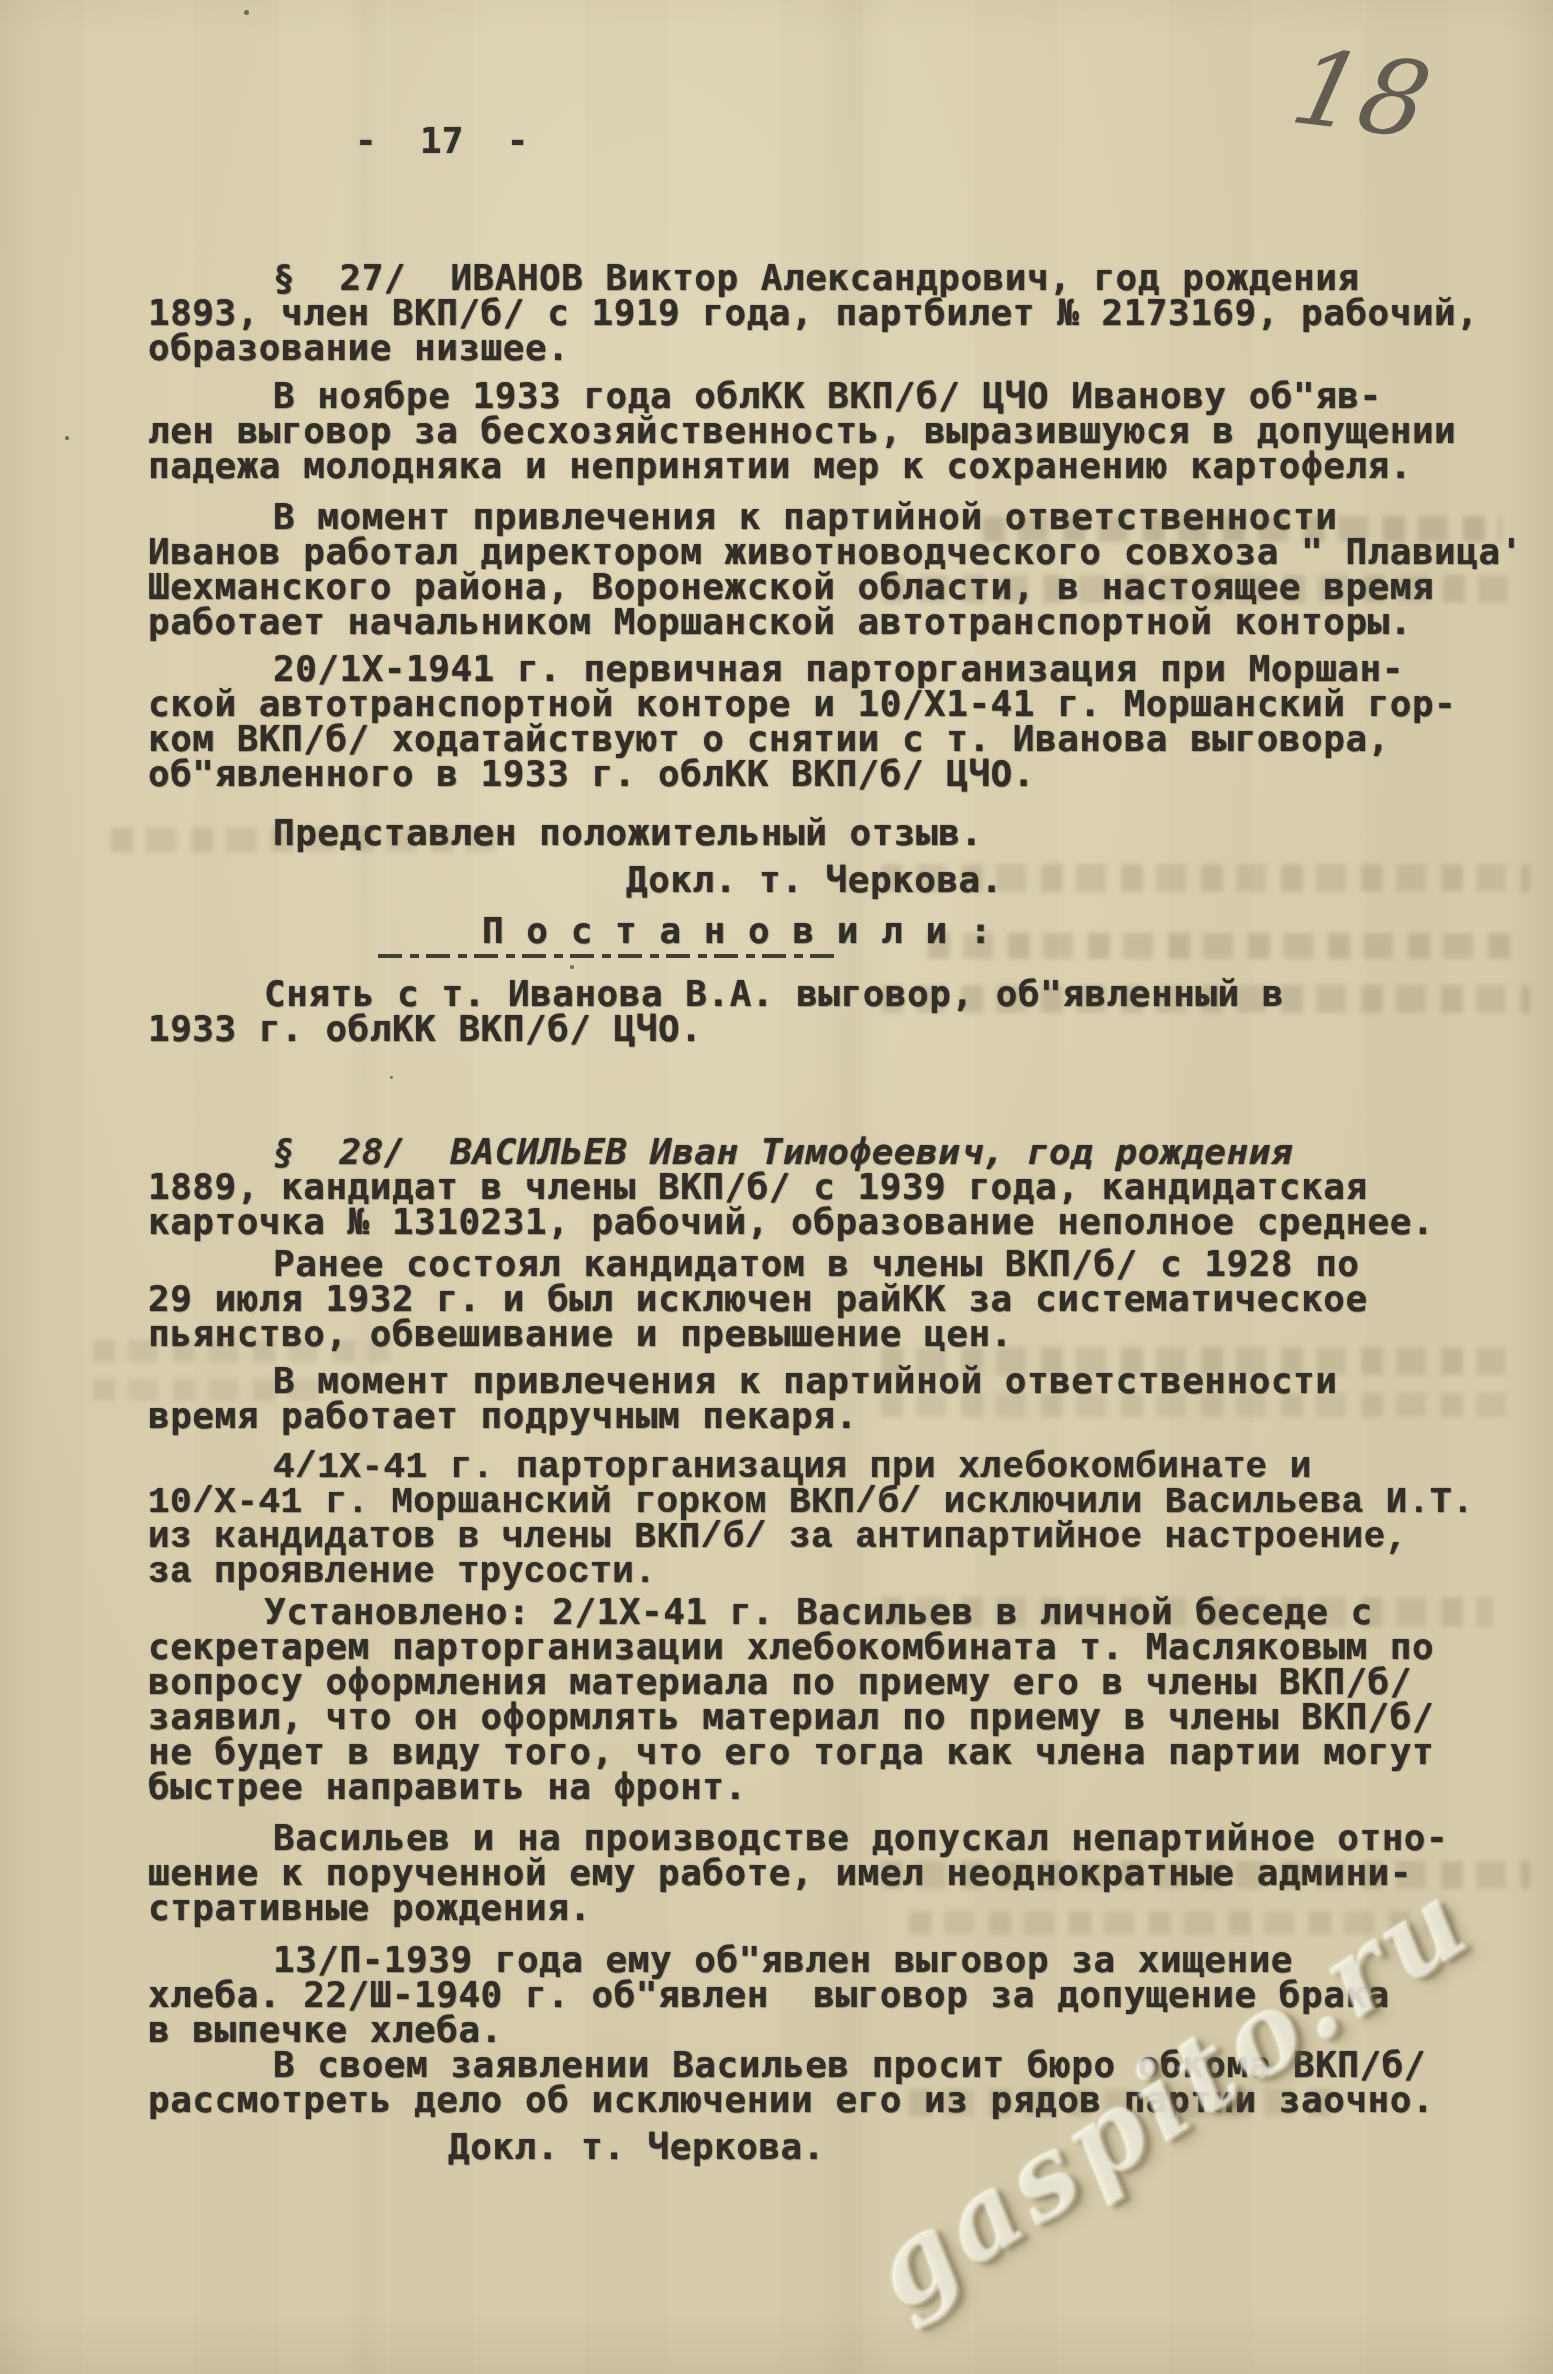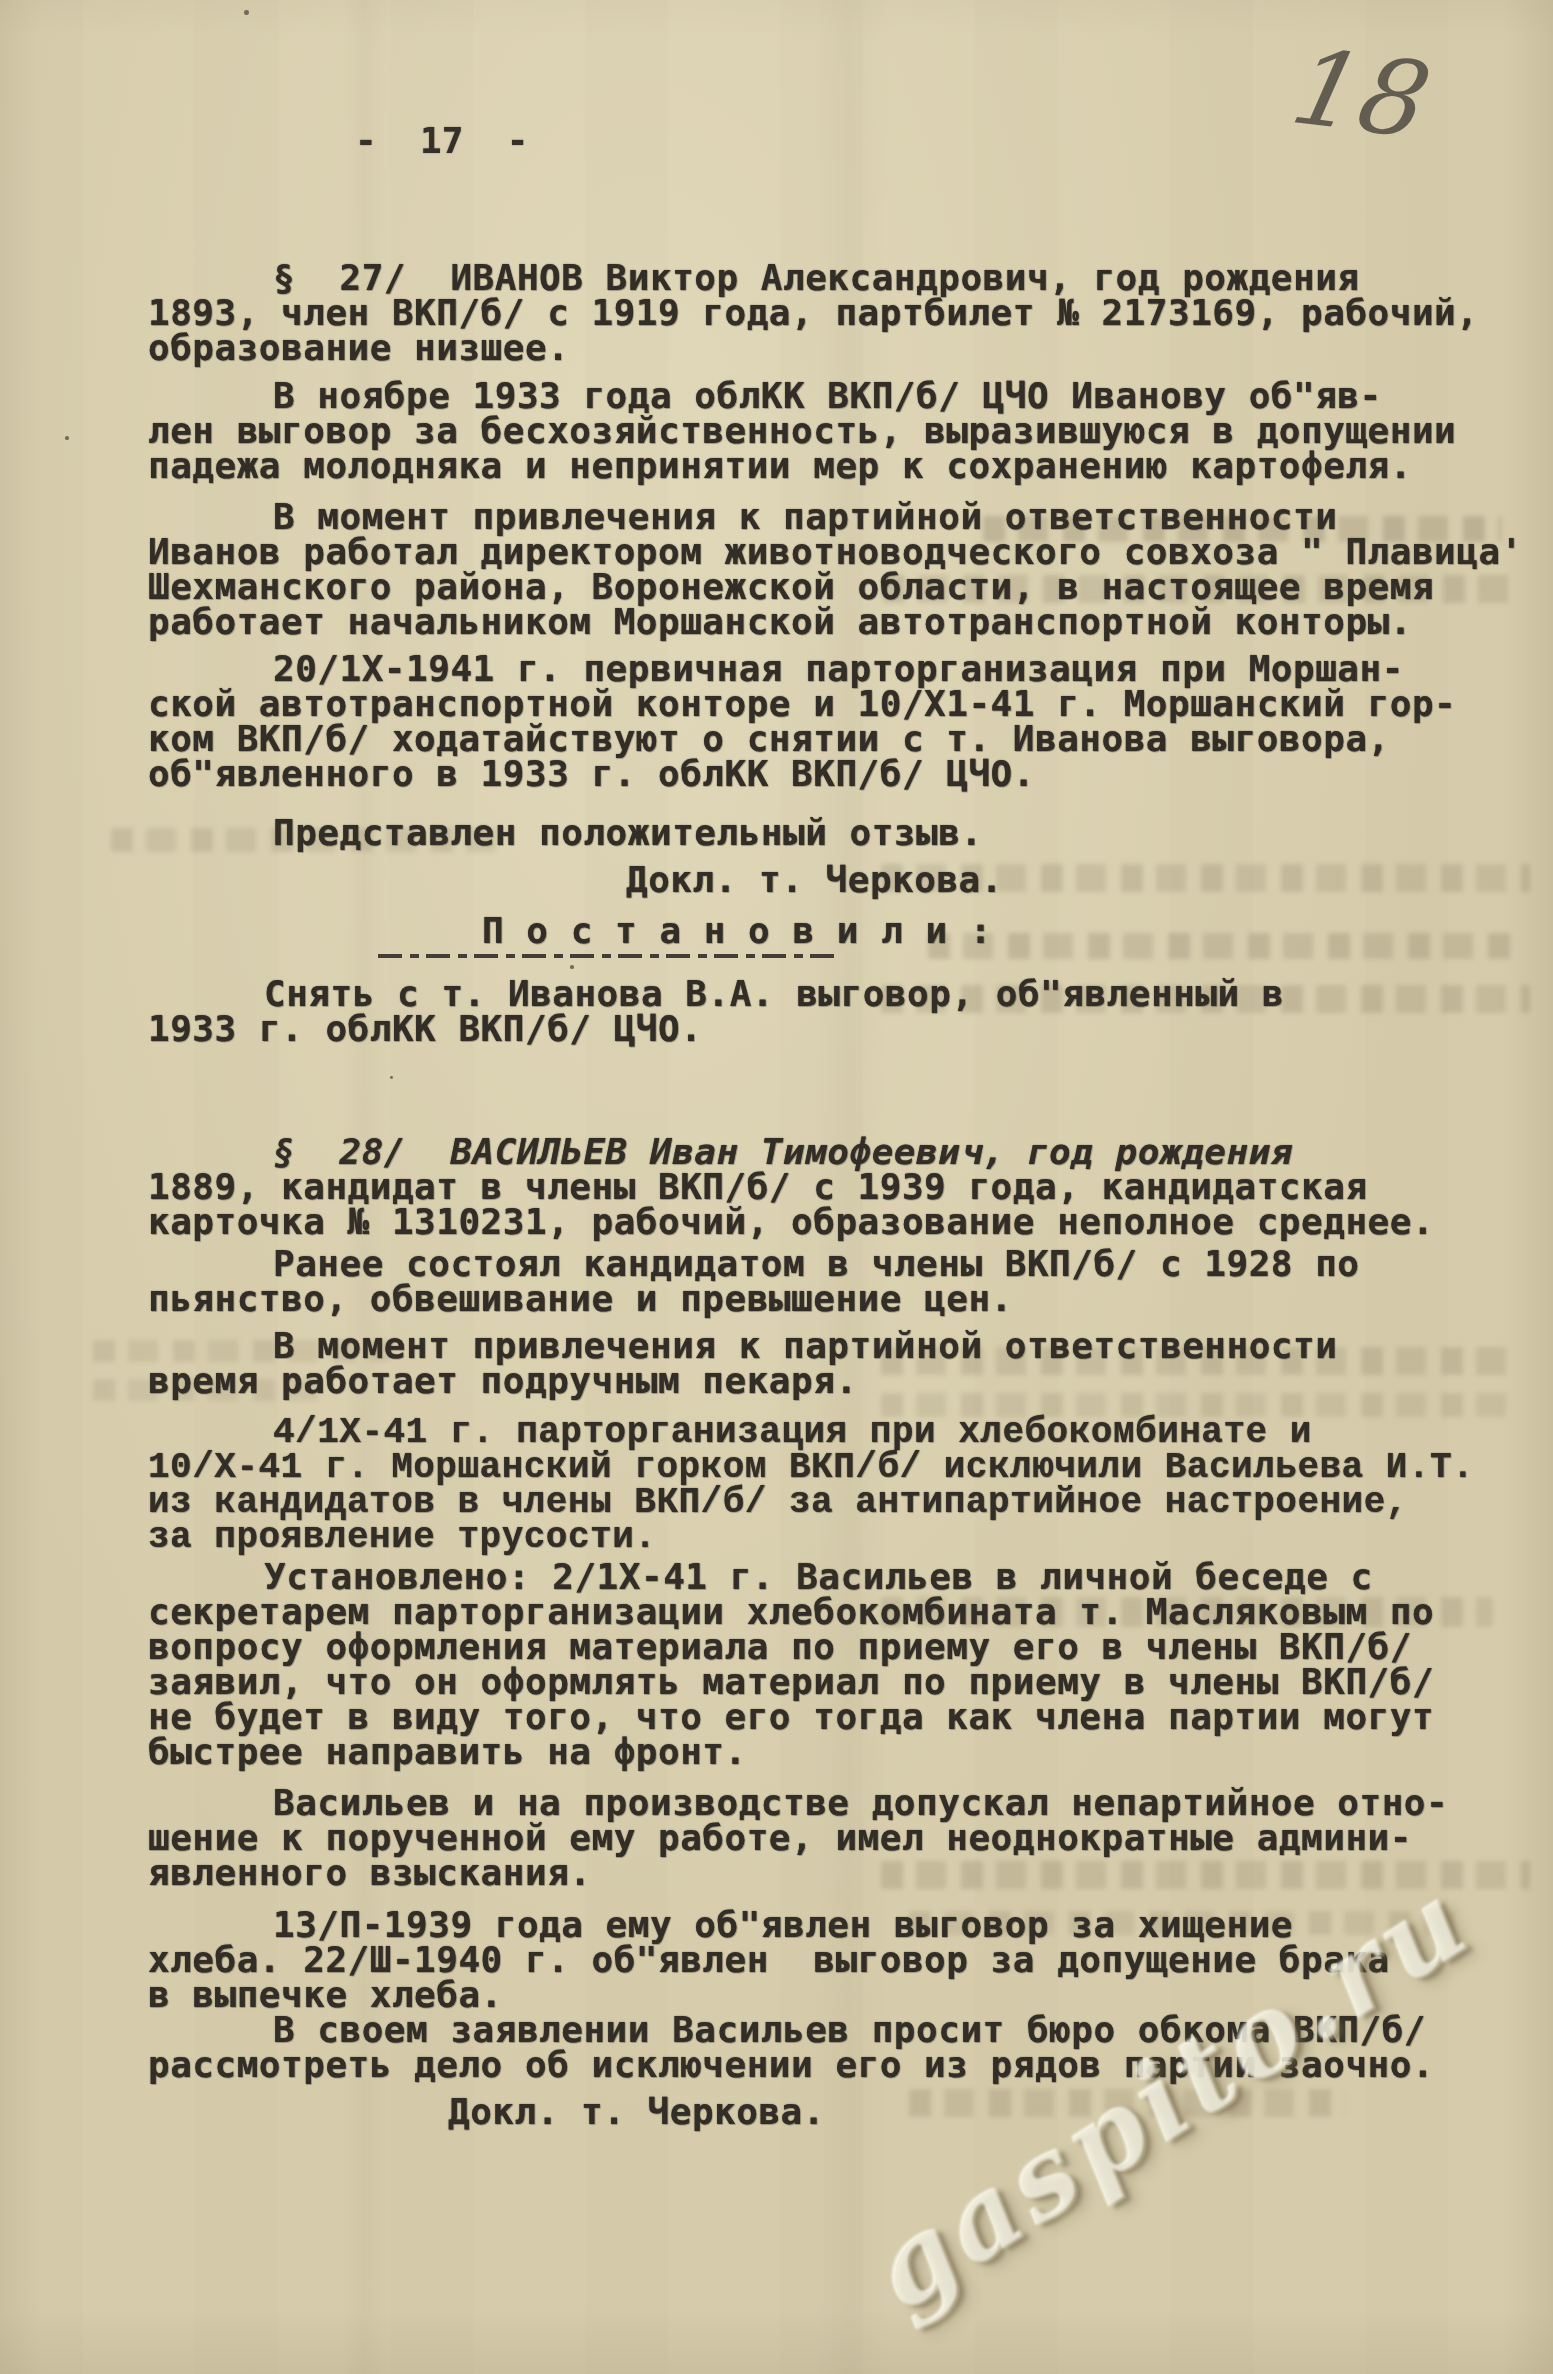--- a/index.html
+++ b/index.html
@@ -153,20 +153,21 @@
         <div class="tline" style="padding-left: 116px;">Снять с т. Иванова В.А. выговор, об"явленный в</div>
         <div class="tline">1933 г. облКК ВКП/б/ ЦЧО.</div>
       </div>
       <div class="block" style="margin-top: 88px;">
         <div class="tline" style="padding-left: 125px; font-style: italic;">§  28/  ВАСИЛЬЕВ Иван Тимофеевич, год рождения</div>
         <div class="tline">1889, кандидат в члены ВКП/б/ с 1939 года, кандидатская</div>
         <div class="tline">карточка № 1310231, рабочий, образование неполное среднее.</div>
       </div>
       <div class="block" style="margin-top: 7.4px;">
         <div class="tline" style="padding-left: 125px;">Ранее состоял кандидатом в члены ВКП/б/ с 1928 по</div>
+        <div class="tline">29 июля 1932 г. и был исключен райКК за систематическое</div>
         <div class="tline">пьянство, обвешивание и превышение цен.</div>
       </div>
       <div class="block" style="margin-top: 12px;">
         <div class="tline" style="padding-left: 125px;">В момент привлечения к партийной ответственности</div>
         <div class="tline">время работает подручным пекаря.</div>
       </div>
       <div class="block" style="margin-top: 16.7px; font-family: Liberation Mono, monospace;">
         <div class="tline" style="padding-left: 125px;">4/1Х-41 г. парторганизация при хлебокомбинате и</div>
         <div class="tline">10/Х-41 г. Моршанский горком ВКП/б/ исключили Васильева И.Т.</div>
         <div class="tline">из кандидатов в члены ВКП/б/ за антипартийное настроение,</div>
@@ -176,21 +177,21 @@
         <div class="tline" style="padding-left: 116px;">Установлено: 2/1Х-41 г. Васильев в личной беседе с</div>
         <div class="tline">секретарем парторганизации хлебокомбината т. Масляковым по</div>
         <div class="tline">вопросу оформления материала по приему его в члены ВКП/б/</div>
         <div class="tline">заявил, что он оформлять материал по приему в члены ВКП/б/</div>
         <div class="tline">не будет в виду того, что его тогда как члена партии могут</div>
         <div class="tline">быстрее направить на фронт.</div>
       </div>
       <div class="block" style="margin-top: 16px;">
         <div class="tline" style="padding-left: 125px;">Васильев и на производстве допускал непартийное отно-</div>
         <div class="tline">шение к порученной ему работе, имел неоднократные админи-</div>
-        <div class="tline">явленного взыскания.</div>
+        <div class="tline">стративные рождения.</div>
       </div>
       <div class="block" style="margin-top: 16.7px;">
         <div class="tline" style="padding-left: 125px;">13/П-1939 года ему об"явлен выговор за хищение</div>
         <div class="tline">хлеба. 22/Ш-1940 г. об"явлен  выговор за допущение брака</div>
         <div class="tline">в выпечке хлеба.</div>
       </div>
       <div class="block">
         <div class="tline" style="padding-left: 125px;">В своем заявлении Васильев просит бюро обкома ВКП/б/</div>
         <div class="tline">рассмотреть дело об исключении его из рядов партии заочно.</div>
       </div>

